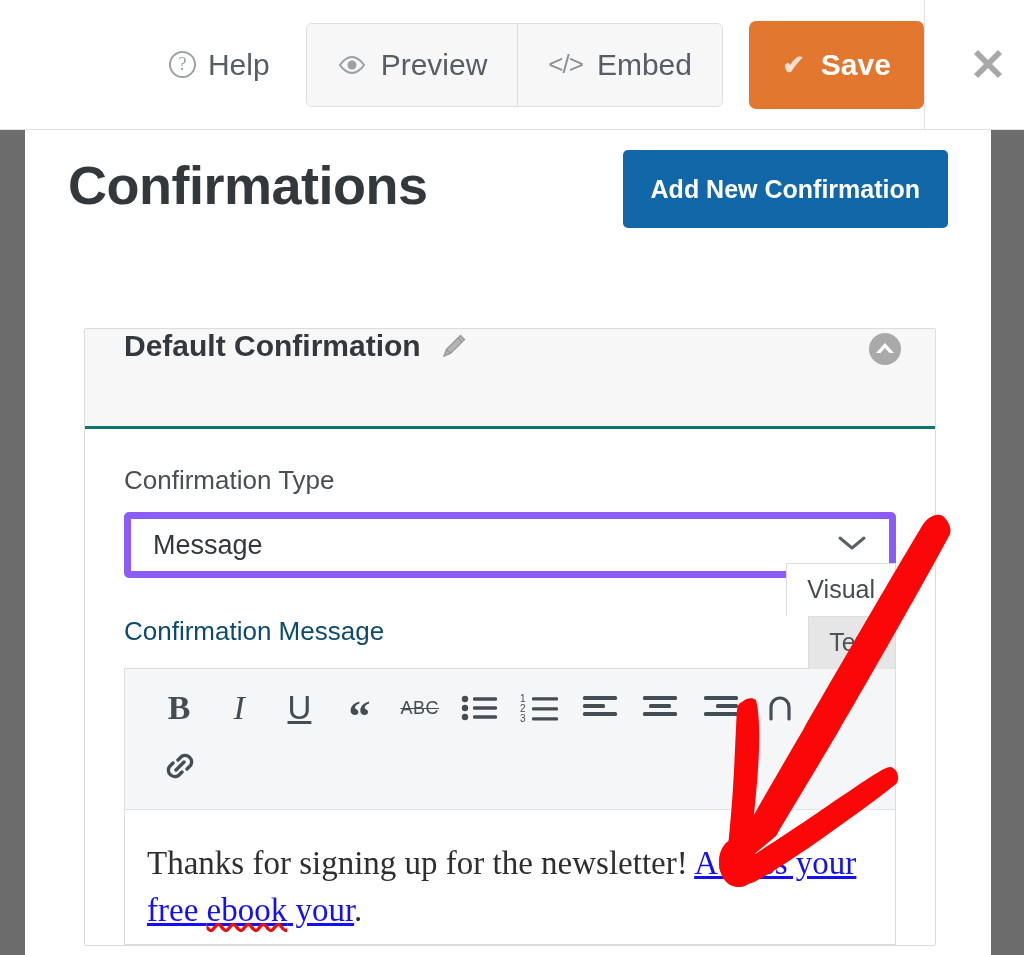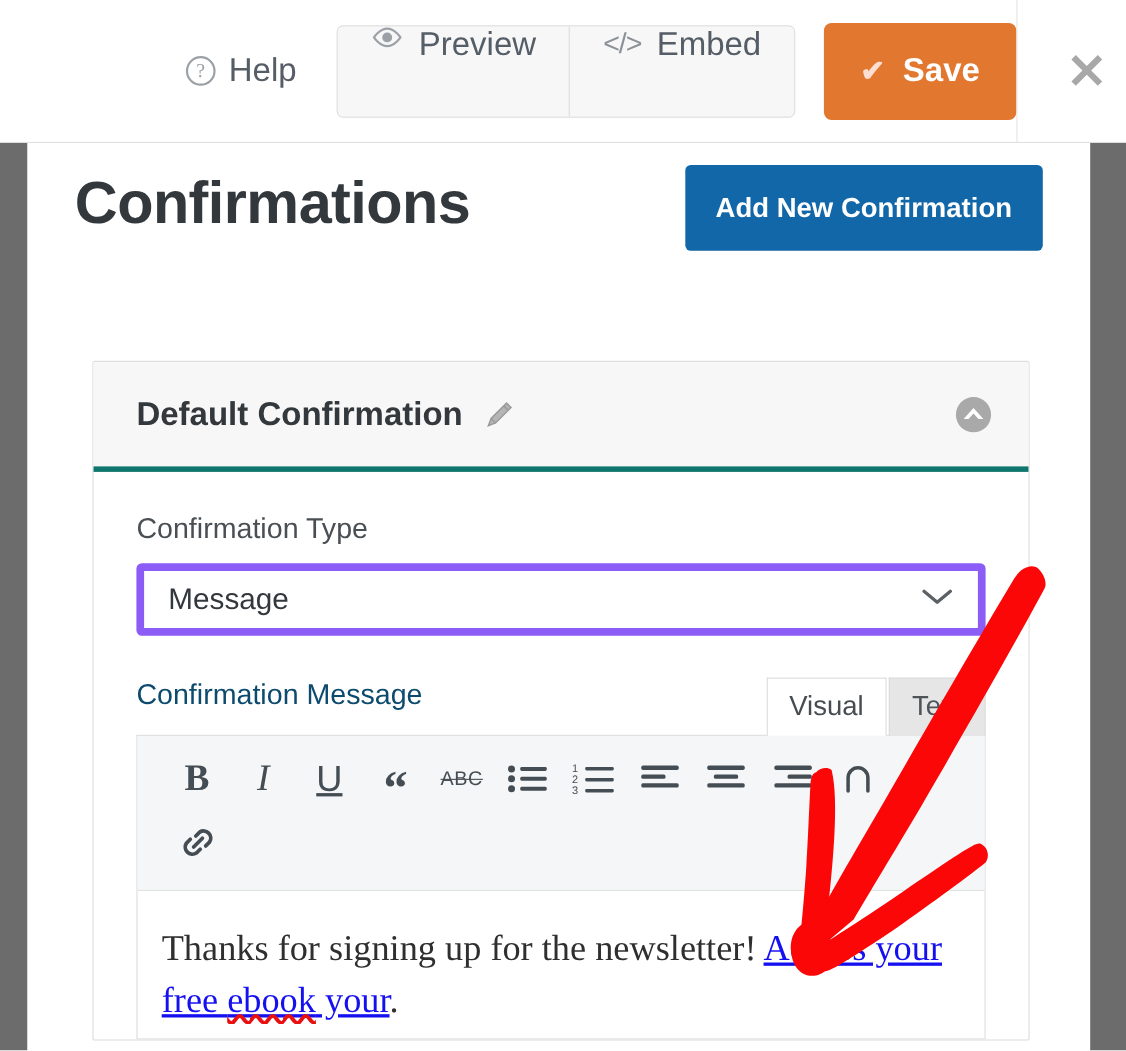--- a/index.html
+++ b/index.html
@@ -32,21 +32,21 @@
     border: 2px solid #9ba1a6; color: #9ba1a6;
     font-size: 18px; line-height: 23px; text-align: center;
     font-family: "Liberation Serif", serif;
     display: inline-block;
   }
   .segmented {
     display: flex; border: 1px solid #dddddd; border-radius: 6px;
     overflow: hidden; background: #f7f7f7; height: 84px; margin-right: 26px;
   }
   .seg-btn {
-    display: flex; align-items: flex-start; justify-content: center; gap: 14px;
+    display: flex; align-items: center; justify-content: center; gap: 14px;
     padding: 0 30px; height: 100%;
     color: #555d66; font-size: 30px; cursor: pointer;
     background: #f7f7f7;
   }
   .seg-btn + .seg-btn { border-left: 1px solid #dddddd; }
   .eye-ico { display:inline-flex; width: 30px; height: 20px; }
   .code-ico { color:#8b9196; font-size: 26px; letter-spacing: -1px; font-family:"Liberation Sans", sans-serif;}
   .save-btn {
     display: flex; align-items: center; justify-content: center; gap: 16px;
     width: 175px; height: 88px; border-radius: 7px;
@@ -102,23 +102,23 @@
     height: 1px; background: #e4e4e4;
   }
 
   
   .panel {
     position: absolute; left: 59px; top: 198px;
     width: 852px; border: 1px solid #dcdcdc; background: #ffffff;
     border-radius: 2px;
   }
   .panel-head {
-    display: flex; align-items: center;
+    display: flex; 
     height: 100px; background: #f7f7f7;
-    border-bottom: 5px solid #0f766e;
+    border-bottom: 3px solid #0f766e;
     padding: 0 30px 0 39px;
   }
   .panel-title {
     font-size: 30px; font-weight: 700; color: #33383d;
   }
   .pencil-ico { margin-left: 16px; display:inline-flex; cursor: pointer; }
   .panel-head-spacer { flex: 1; }
   .collapse-ico { cursor: pointer; display:inline-flex; }
 
   .panel-body { padding: 36px 39px 0 39px; }
@@ -132,21 +132,21 @@
     cursor: pointer;
   }
   .select-value { font-size: 27px; color: #33383d; }
   .select-caret { position: absolute; right: 22px; top: 50%; transform: translateY(-50%); }
 
   .msg-label-row {
     position: relative; margin-top: 38px; height: 52px;
   }
   .msg-label { font-size: 26px; color: #0c4a6e; }
   .tabs {
-    position: absolute; right: 0; bottom: -1px; display: flex; align-items: flex-end;
+    position: absolute; right: 0; bottom: -1px; display: flex; align-items: flex-end; flex-direction: column;
   }
   .tab {
     border: 1px solid #dcdcdc; border-bottom: none;
     padding: 10px 20px 12px 20px; font-size: 25px; color: #5b6165;
     cursor: pointer; line-height: 1.2;
   }
   .tab.active { background: #ffffff; color: #464c50; }
   .tab.inactive { background: #e6e6e6; color: #4f5458; margin-left: 2px; }
 
   .editor {

